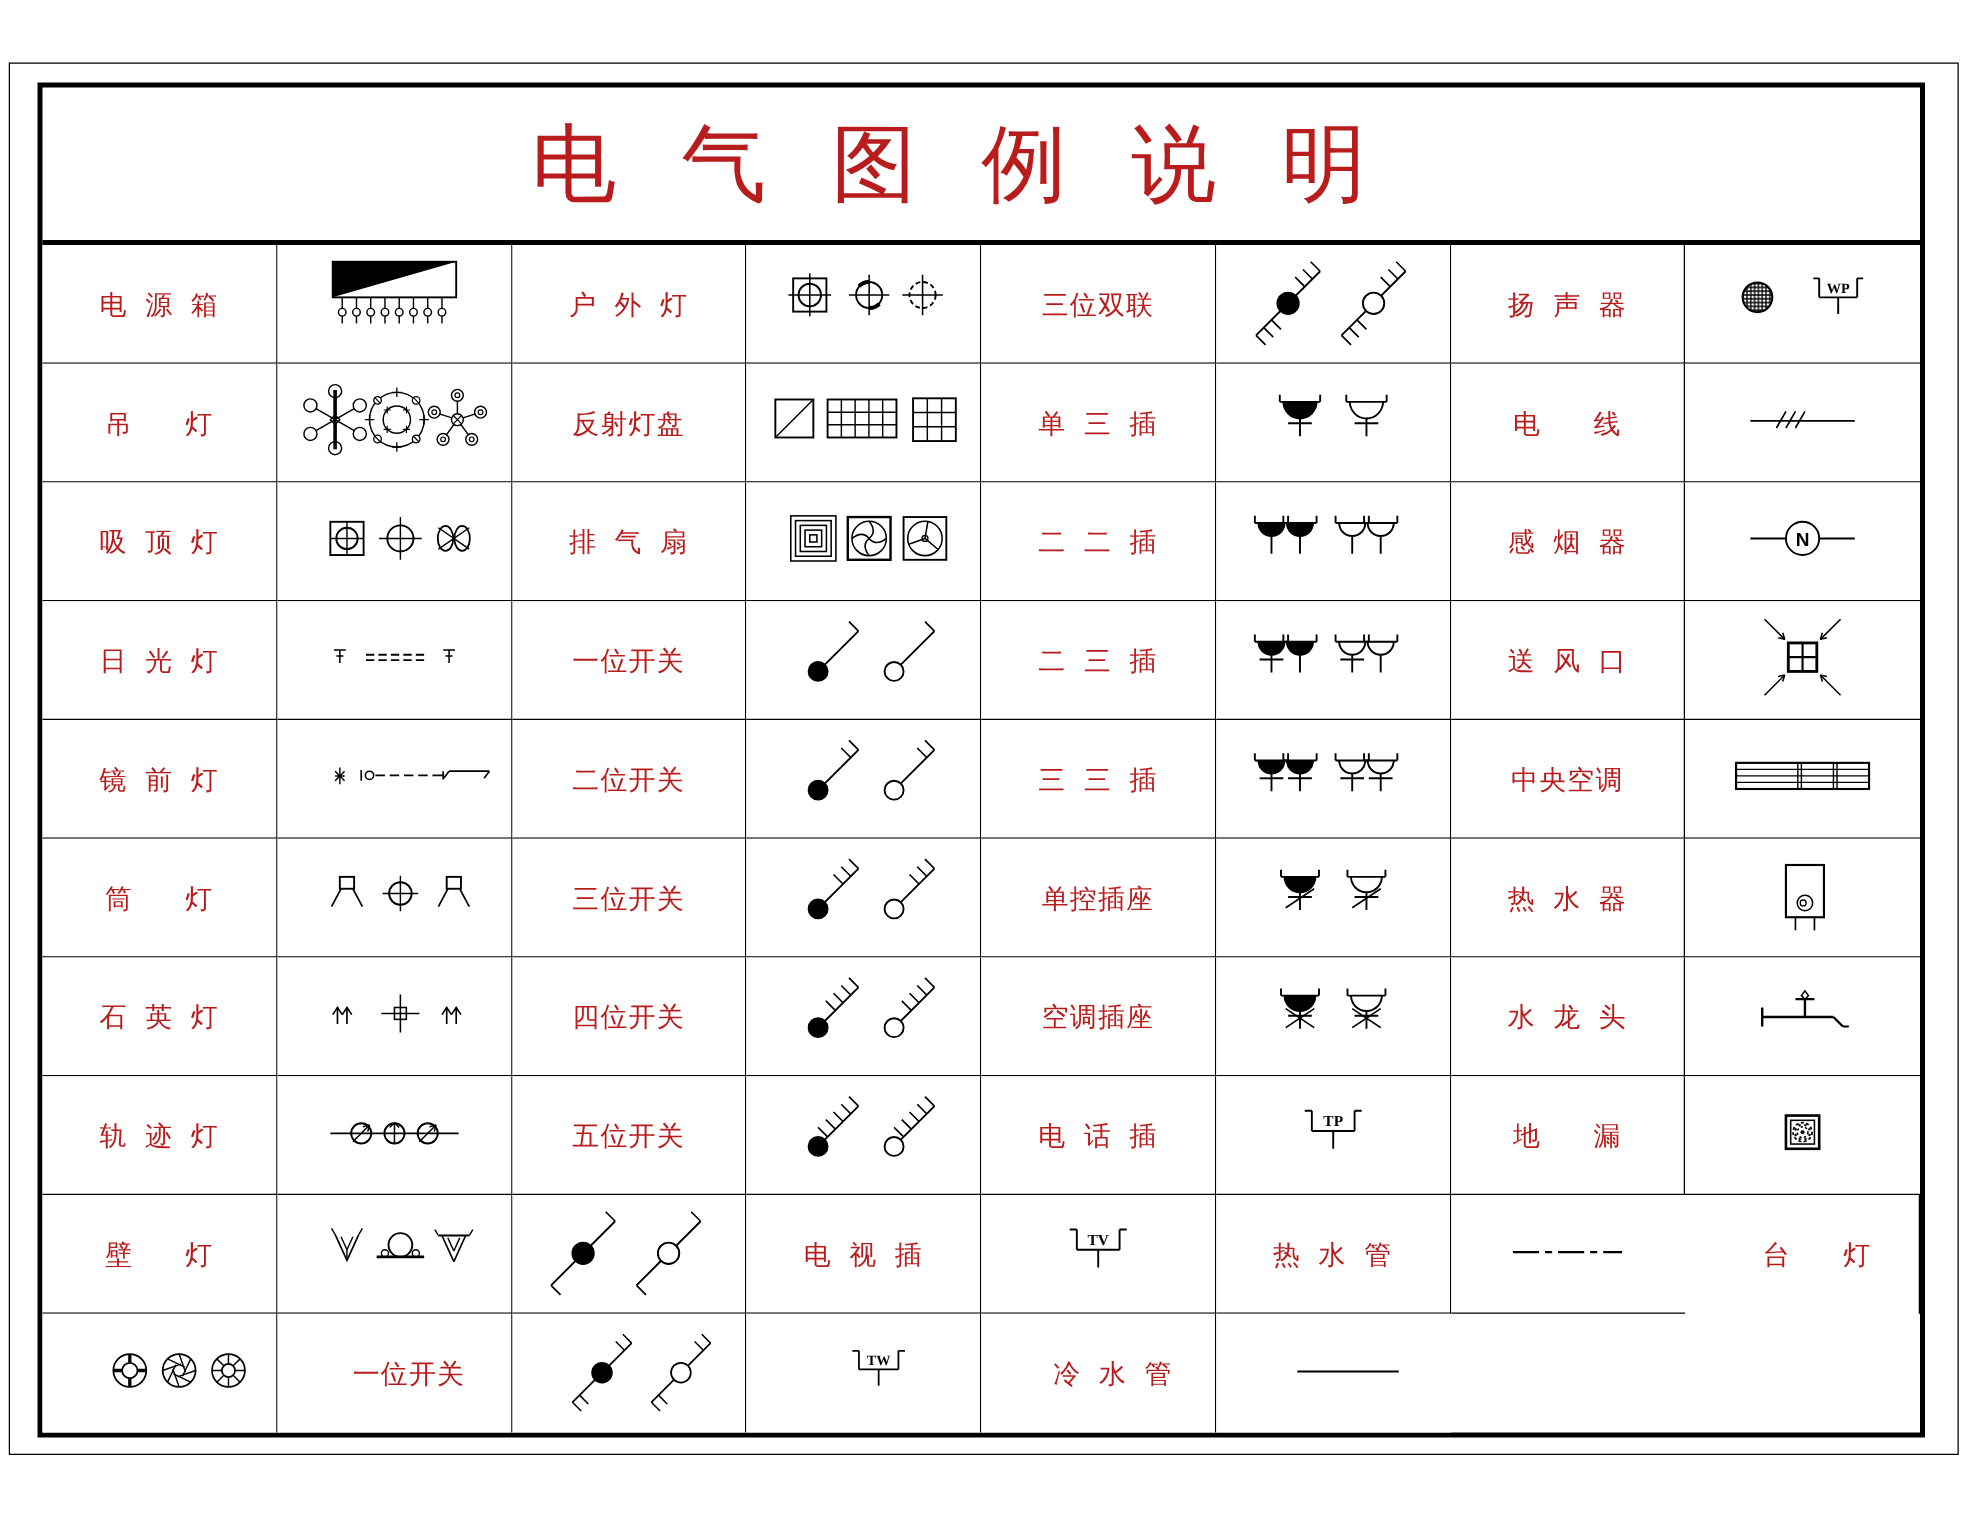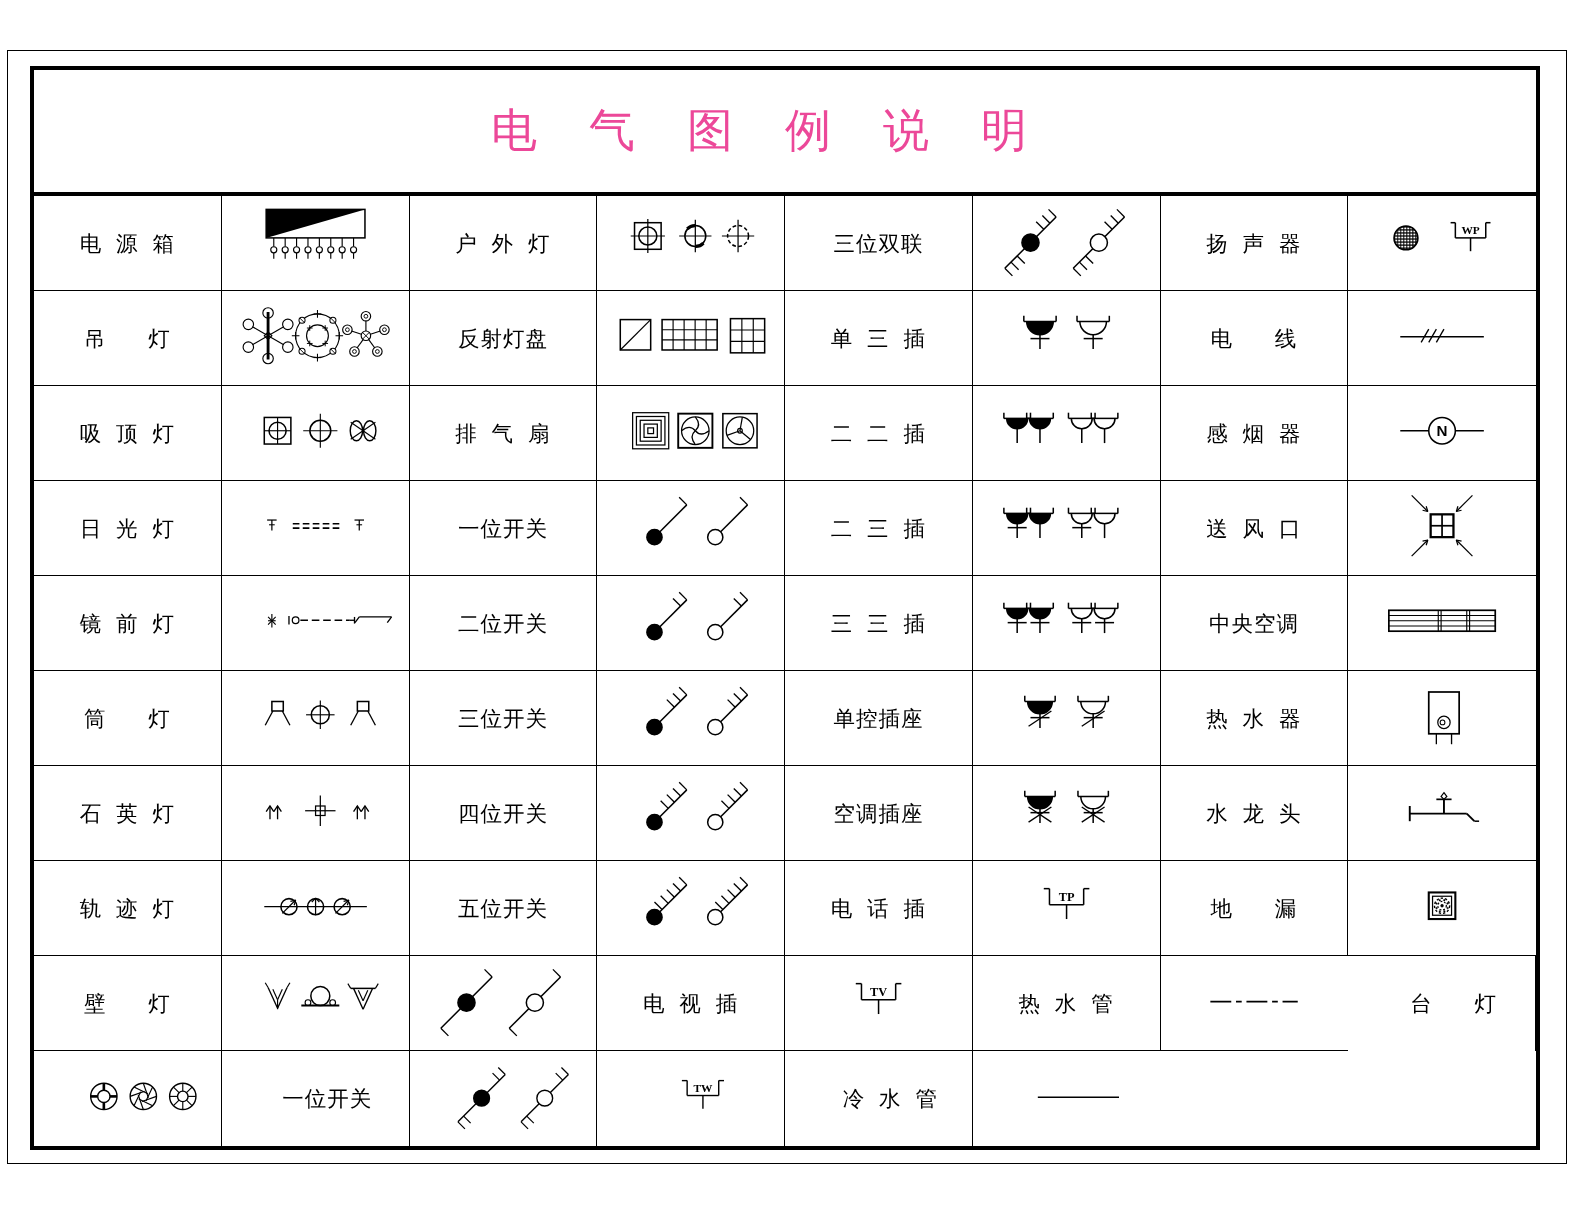--- a/index.html
+++ b/index.html
@@ -1,26 +1,26 @@
 <!DOCTYPE html>
 <html><head>
 <meta charset="utf-8">
 <style>
   html,body{margin:0;padding:0;background:#ffffff;}
   body{width:1576px;height:1218px;position:relative;font-family:"Liberation Sans",sans-serif;color:#000;}
   #frame{position:absolute;left:7px;top:50px;width:1560px;height:1114px;border:1.5px solid #000;box-sizing:border-box;background:#fff;}
   #legend-table{position:absolute;left:30px;top:66px;width:1510px;height:1084px;border:4px solid #000;
     box-sizing:border-box;display:grid;grid-template-columns:repeat(8,1fr);grid-template-rows:126px repeat(10,1fr);background:#fff;}
   .title-cell{grid-column:1/-1;border-bottom:4px solid #000;display:flex;align-items:center;justify-content:center;
-    font-size:46px;font-weight:400;letter-spacing:52px;color:#ec4899;}
+    font-size:68px;font-weight:400;letter-spacing:52px;color:#b91c1c;}
   .cell{border-right:1.8px solid #000;border-bottom:1.8px solid #000;display:flex;align-items:center;justify-content:center;
     overflow:hidden;background:#fff;}
   .cell.no-r{border-right:none;}
   .cell.no-b{border-bottom:none;padding-left:24px;}
-  .label-cell{font-size:21.5px;white-space:pre;letter-spacing:1px;color:#000000;}
+  .label-cell{font-size:21.5px;white-space:pre;letter-spacing:1px;color:#b91c1c;}
   .symbol-cell svg{width:97%;height:96%;display:block;}
 </style>
 </head>
 <body>
 
 <div id="frame"></div>
 <div id="legend-table">
   <div class="title-cell">电气图例说明</div>
 <div class="cell label-cell">电  源  箱</div>
     <div class="cell symbol-cell">

